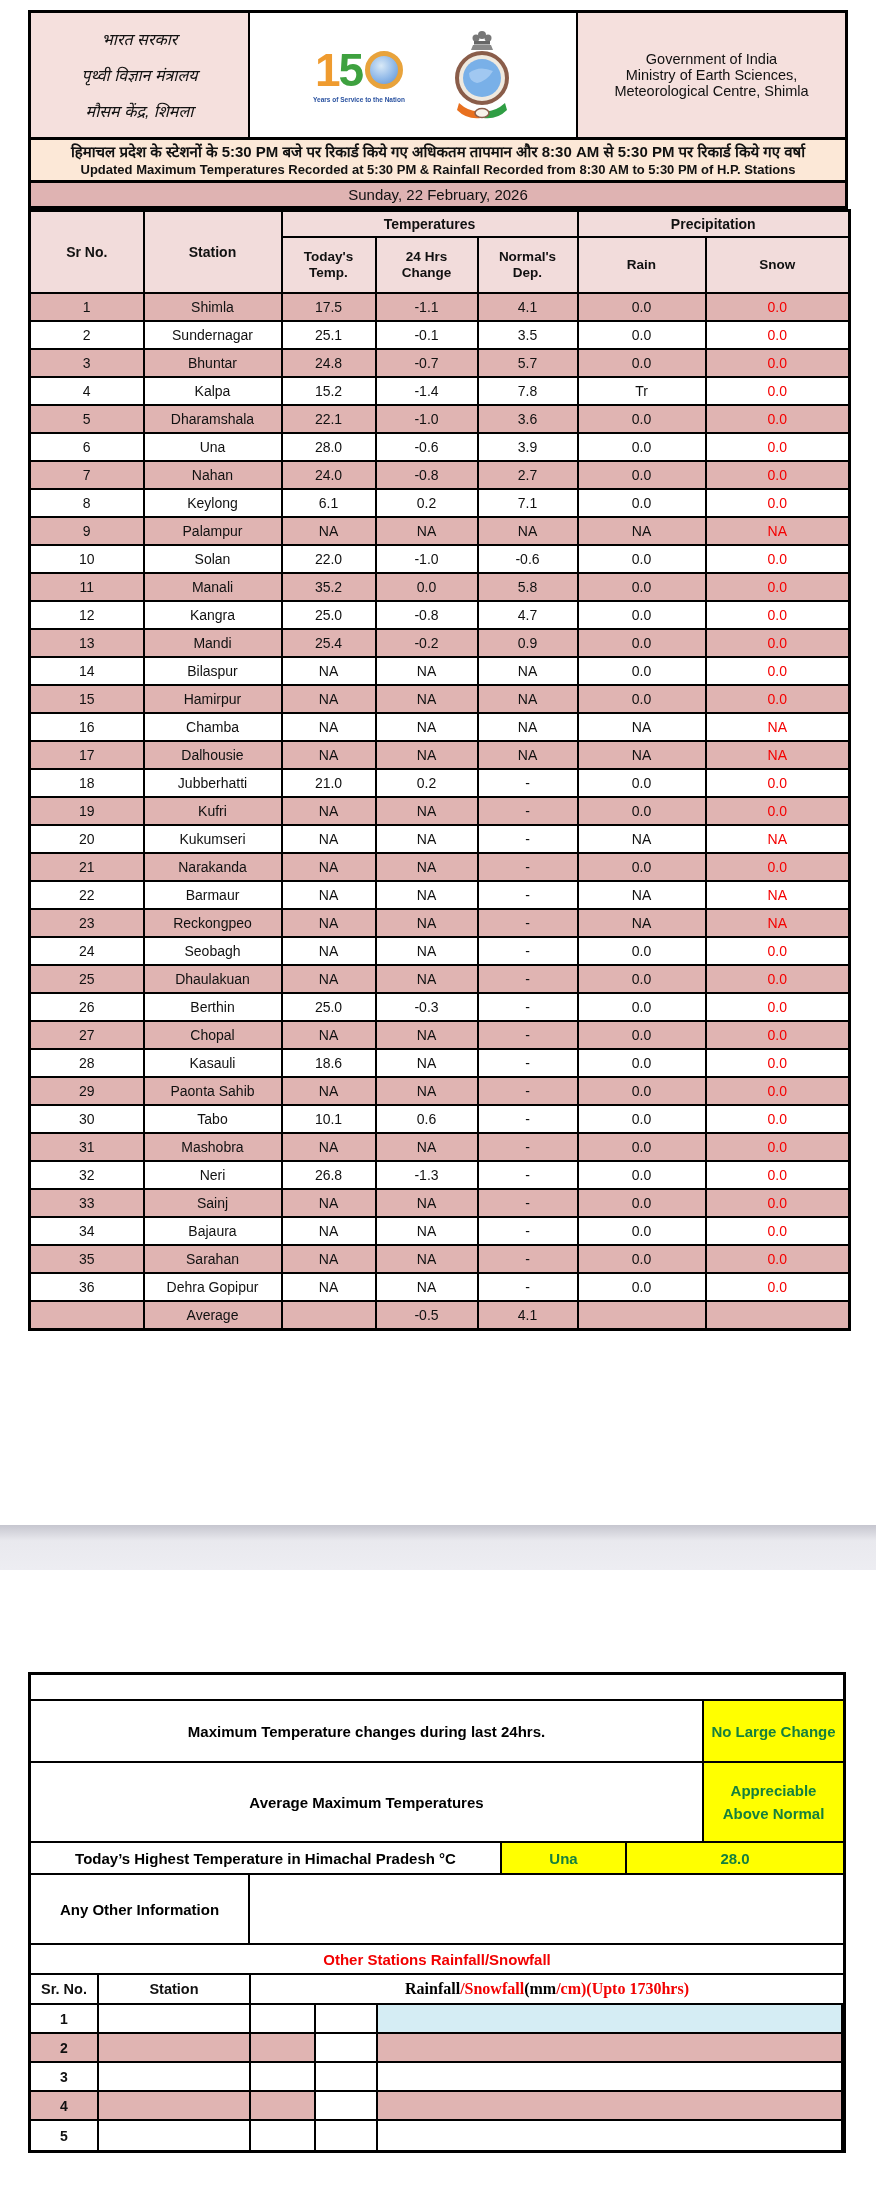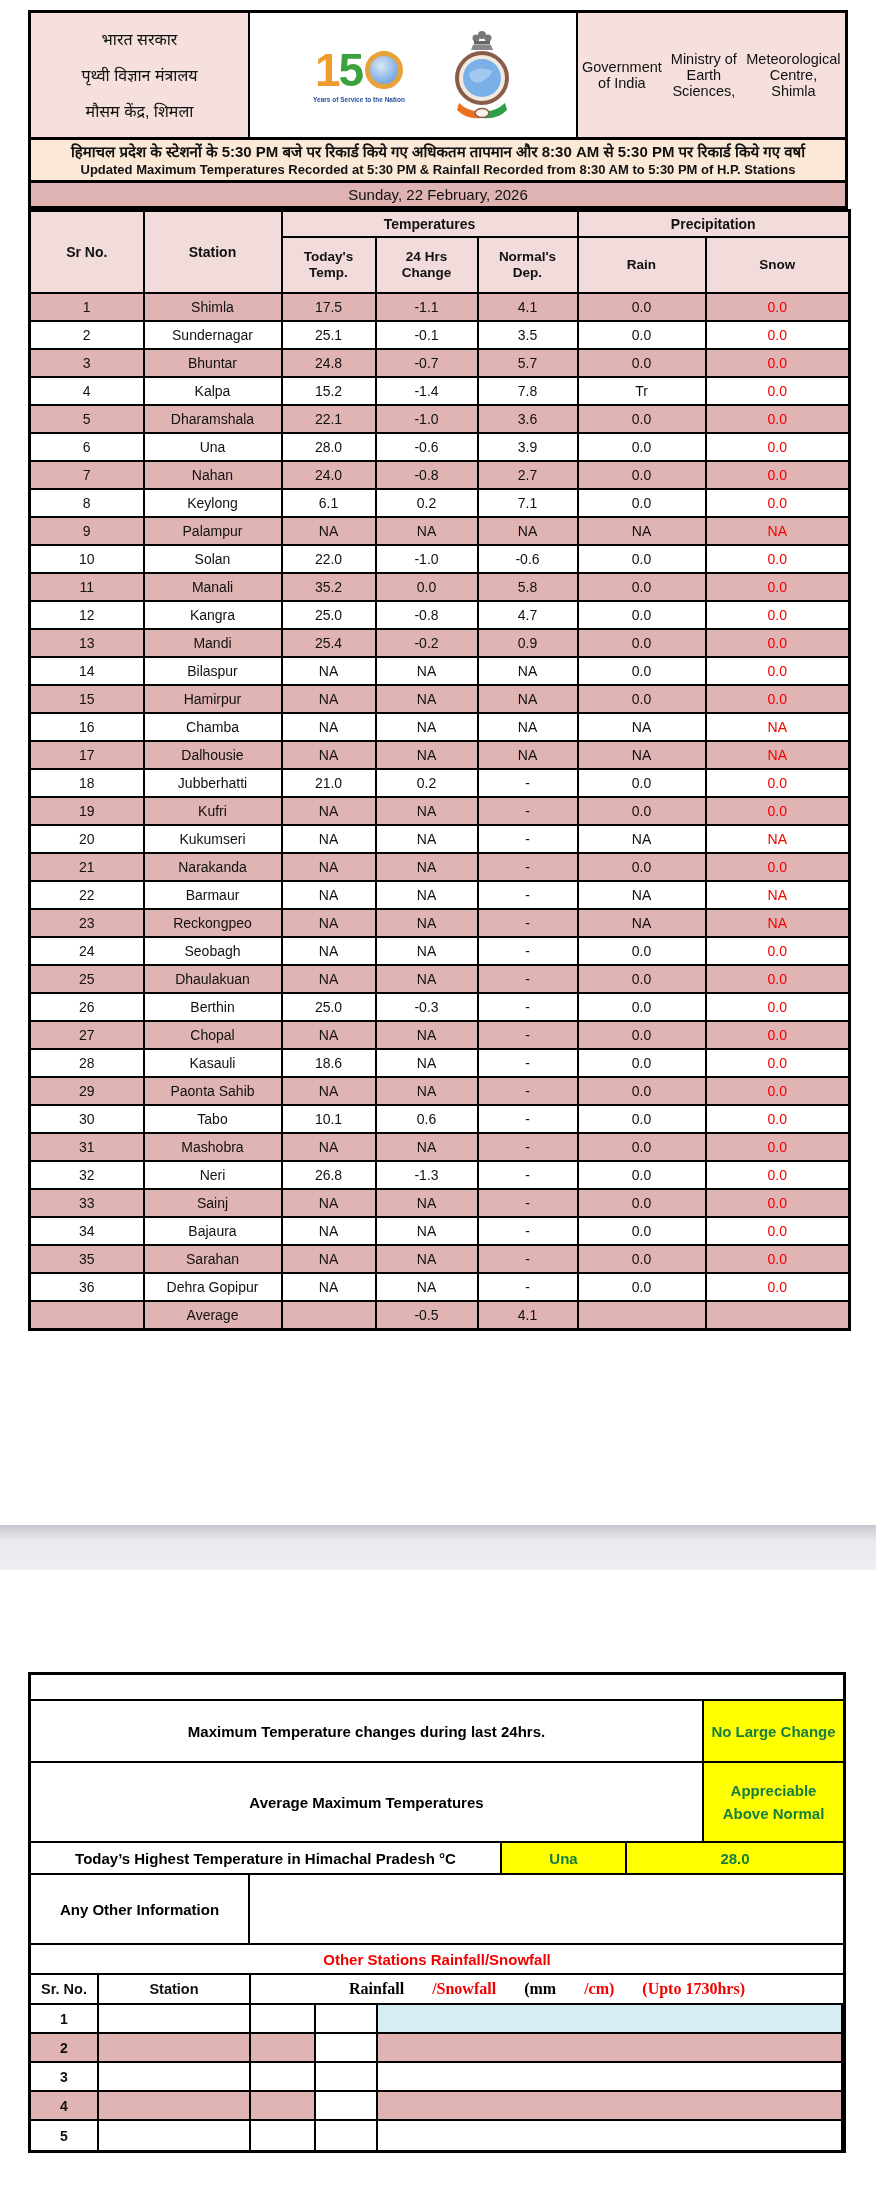--- a/index.html
+++ b/index.html
@@ -6,24 +6,24 @@
   .page{position:relative;width:876px;height:2196px;background:#fff;
         font-family:"Liberation Sans",sans-serif;color:#111;overflow:hidden;}
 
   .docwrap{position:absolute;left:28px;top:10px;width:820px;}
 
   
   .headrow{display:flex;height:130px;border:3px solid #000;box-sizing:border-box;background:#fff;}
   .hcell{box-sizing:border-box;}
   .hcell.left{width:219px;background:#f5e0dd;border-right:2px solid #000;display:flex;
     flex-direction:column;justify-content:space-around;align-items:center;text-align:center;
-    font-size:16px;padding:8px 4px;}
+    font-size:16px;padding:8px 4px;font-style:italic;}
   .hcell.mid{width:328px;background:#fff;border-right:2px solid #000;display:flex;
     align-items:center;justify-content:center;gap:46px;}
-  .hcell.right{flex:1;background:#f5e0dd;display:flex;flex-direction:row;
+  .hcell.right{flex:1;background:#f5e0dd;display:flex;flex-direction:column;
     justify-content:center;align-items:center;text-align:center;font-size:14.5px;padding:10px 4px;}
 
   
   .logo150{display:flex;flex-direction:column;align-items:center;}
   .l150-digits{display:flex;align-items:center;font-weight:bold;font-size:46px;line-height:1;}
   .l150-one{color:#ef9b2f;}
   .l150-five{color:#3ea13f;margin-left:-2px;}
   .l150-zero{width:38px;height:38px;border-radius:50%;border:5px solid #e8a33c;box-sizing:border-box;
     background:radial-gradient(circle at 40% 35%, #d8e9f7 0%, #8fb8e8 55%, #5c8fd0 100%);margin-left:1px;}
   .l150-cap{font-size:6.5px;color:#2a52a0;font-weight:bold;margin-top:3px;white-space:nowrap;}
@@ -61,21 +61,21 @@
   .rb{height:62px;} .rc{height:80px;} .rd{height:32px;} .re{height:70px;} .rf{height:30px;} .rg{height:30px;}
   .lbl{font-weight:bold;font-size:15px;color:#000;}
   .big{width:673px;}
   .dlabel{width:471px;}
   .una{width:125px;}
   .elabel{width:219px;}
   .yellow{background:#ffff00;color:#15803d;font-weight:bold;font-size:15px;}
   .ycol{flex-direction:column;line-height:1.55;}
   .redbold{color:#f20000;font-weight:bold;font-size:15px;}
   .hb{font-weight:bold;font-size:14.5px;}
-  .serifh{font-family:"Liberation Serif",serif;font-size:16px;font-weight:bold;gap:28px;}
+  .serifh{font-family:"Liberation Serif",serif;font-size:16px;font-weight:bold;}
   .oc1{width:68px;} .oc2{width:152px;} .oc3{width:65px;} .oc4{width:62px;}
   .oc5{flex:1;border-right:none;}
   .orow{display:flex;border-bottom:2px solid #000;height:29px;box-sizing:border-box;}
   .orow:last-child{border-bottom:none;}
   .ocell{box-sizing:border-box;border-right:2px solid #000;display:flex;align-items:center;
     justify-content:center;font-size:14px;font-weight:bold;}
   .bg-white{background:#ffffff;}
   .bg-pink{background:#e0b4b2;}
   .bg-blue{background:#d5edf4;}
 </style>

